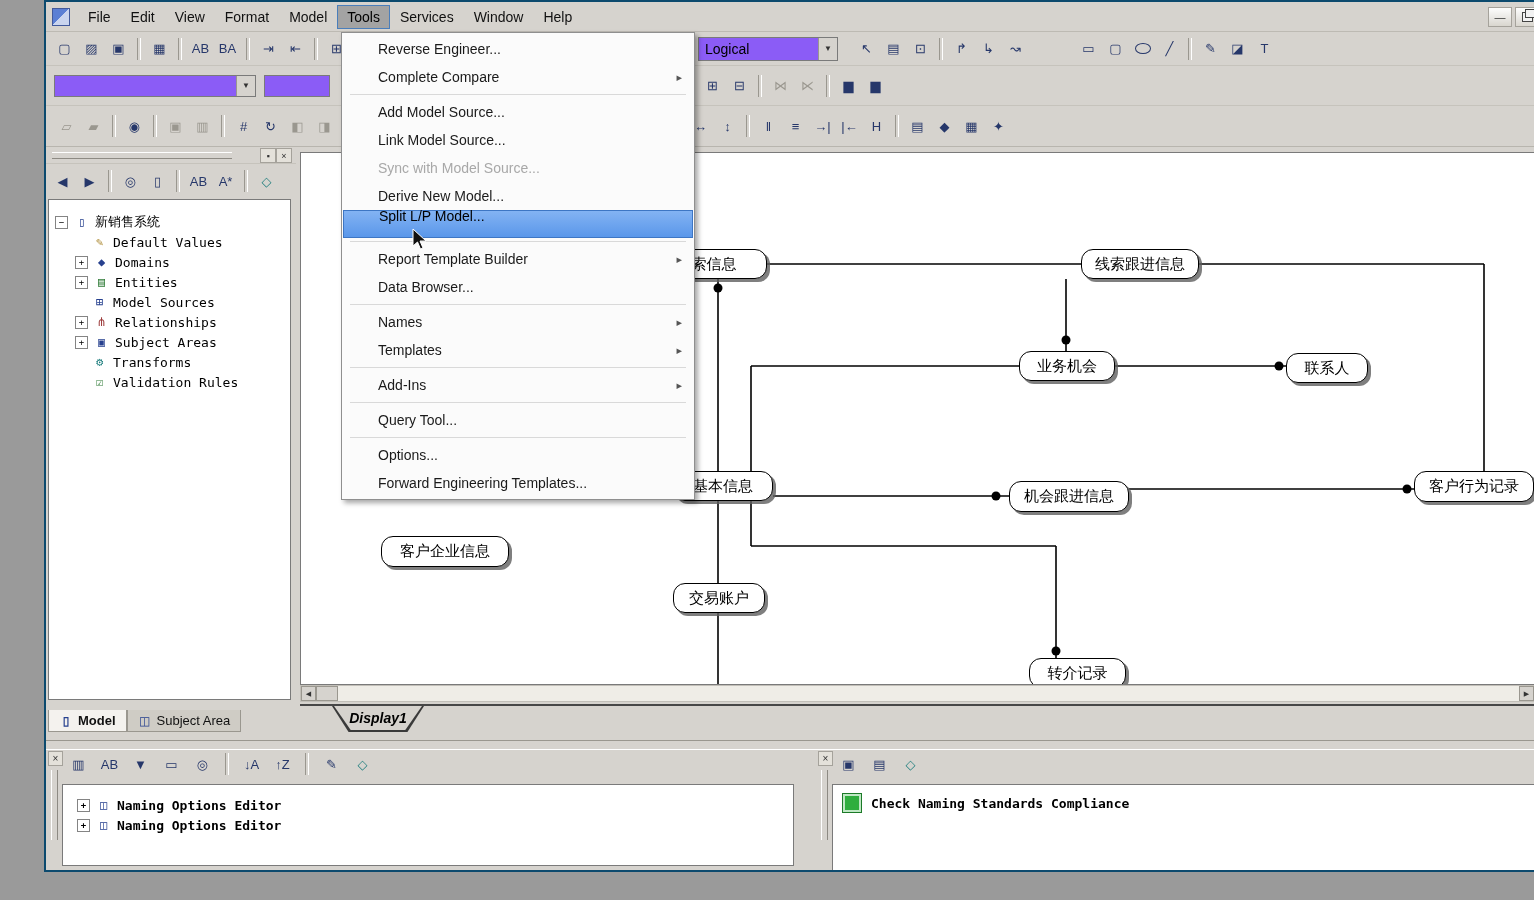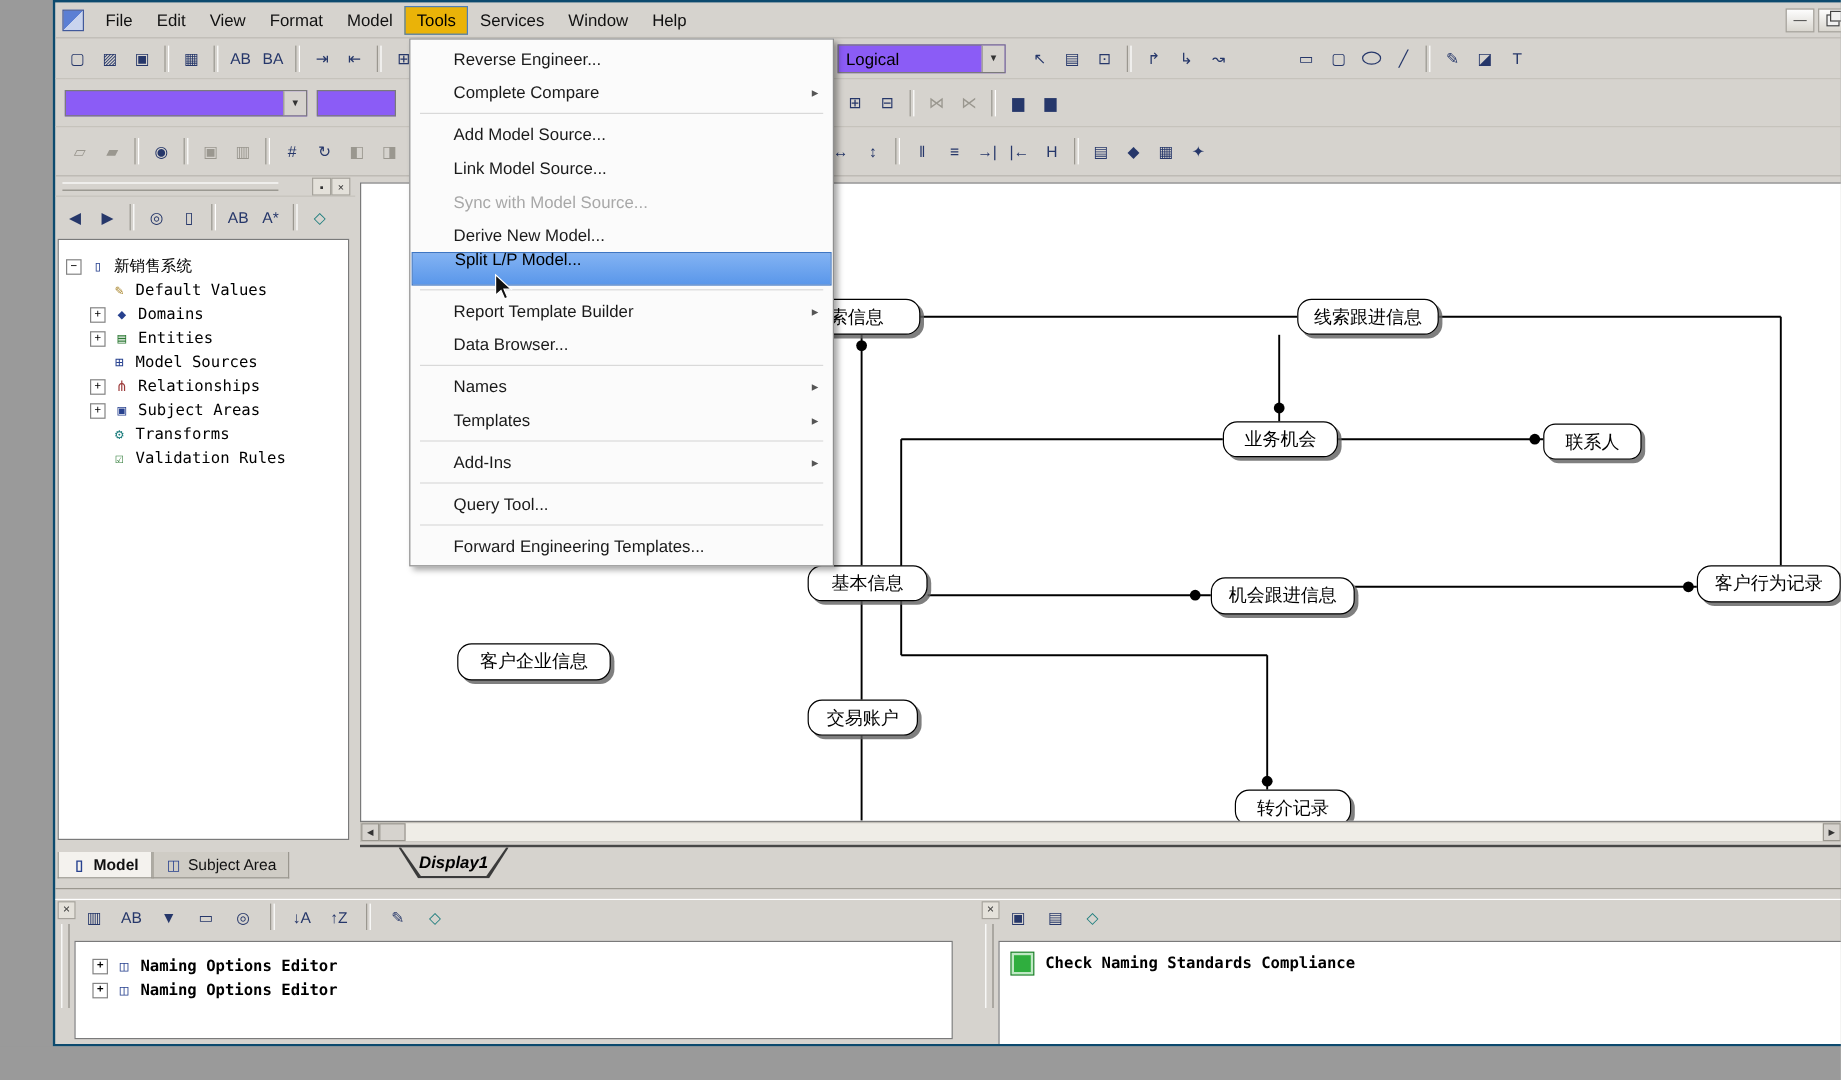--- a/index.html
+++ b/index.html
@@ -4,21 +4,21 @@
 <style>
   html,body{margin:0;padding:0;background:#9a9a9a;}
   #root{position:relative;width:1534px;height:872px;background:#d6d3ce;
         font-family:"Liberation Sans",sans-serif;overflow:hidden;border:2px solid #0c4a6e;box-sizing:border-box;margin-left:44px;}
   
   .menubar{position:absolute;left:0;top:0;width:100%;height:30px;display:flex;align-items:center;
            padding-left:6px;box-sizing:border-box;border-bottom:1px solid #bdbab3;}
   .appicon{width:16px;height:16px;margin-right:8px;border:1px solid #41599b;
            background:linear-gradient(135deg,#5b7fd4 0 50%,#c9d4ee 50% 100%);}
   .menu-item{padding:4px 10px;font-size:14px;color:#111;cursor:default;}
-  .menu-item.active{background:#eab308;border:1px solid #4a7ebb;padding:3px 9px;color:#000;}
+  .menu-item.active{background:#a3a3a3;border:1px solid #4a7ebb;padding:3px 9px;color:#000;}
   .wincontrols{margin-left:auto;display:flex;gap:3px;margin-right:10px;}
   .winbtn{width:22px;height:18px;display:flex;align-items:center;justify-content:center;font-size:11px;
           color:#333;border:1px solid #a5a29b;background:linear-gradient(#fdfdfd,#d9d6cf);}
   .rsq{position:relative;width:9px;height:8px;border:1px solid #444;background:#f2f2f2;}
   .rsq::before{content:"";position:absolute;left:2px;top:-4px;width:8px;height:7px;border:1px solid #444;background:#f2f2f2;}
   
   .trowbar{position:absolute;left:0;width:100%;box-sizing:border-box;}
   .tb1{top:30px;height:34px;border-bottom:1px solid #c6c3bc;}
   .tb2{top:64px;height:40px;border-bottom:1px solid #c6c3bc;}
   .tb3{top:104px;height:41px;border-bottom:1px solid #b8b5ae;}
@@ -334,21 +334,21 @@
       </svg>
       <div class="entity" style="left:360px;top:96px;width:106px;height:30px;">
           <span>索信息</span>
         </div>
       <div class="entity" style="left:780px;top:96px;width:118px;height:30px;">
           <span>线索跟进信息</span>
         </div>
       <div class="entity" style="left:718px;top:198px;width:96px;height:30px;">
           <span>业务机会</span>
         </div>
-      <div class="entity" style="left:985px;top:200px;width:82px;height:30px;border-radius:10px;">
+      <div class="entity" style="left:985px;top:200px;width:82px;height:30px;">
           <span>联系人</span>
         </div>
       <div class="entity" style="left:372px;top:318px;width:100px;height:30px;">
           <span>基本信息</span>
         </div>
       <div class="entity" style="left:708px;top:328px;width:120px;height:31px;">
           <span>机会跟进信息</span>
         </div>
       <div class="entity" style="left:1113px;top:318px;width:120px;height:31px;">
           <span>客户行为记录</span>
@@ -490,20 +490,23 @@
     <div class="mi">
         <span>Add-Ins</span>
         <span class="arrow">▸</span>
       </div>
     <div class="msep"></div>
     <div class="mi">
         <span>Query Tool...</span>
       </div>
     <div class="msep"></div>
     <div class="mi">
+        <span>Options...</span>
+      </div>
+    <div class="mi">
         <span>Forward Engineering Templates...</span>
       </div>
   </div>
 
   <svg id="cursor" width="20" height="24">
     <polygon points="1,1 1,18 5.5,14 8.5,21 11,20 8,13 14,13" fill="#111" stroke="#fff" stroke-width="1"></polygon>
   </svg>
 
 </div>
 

